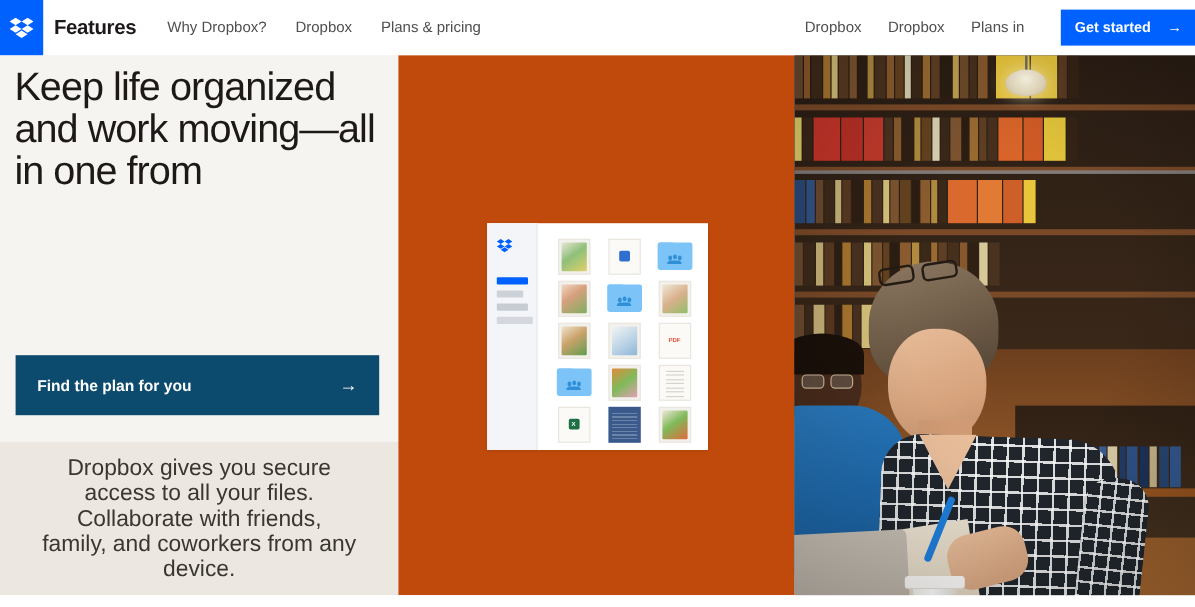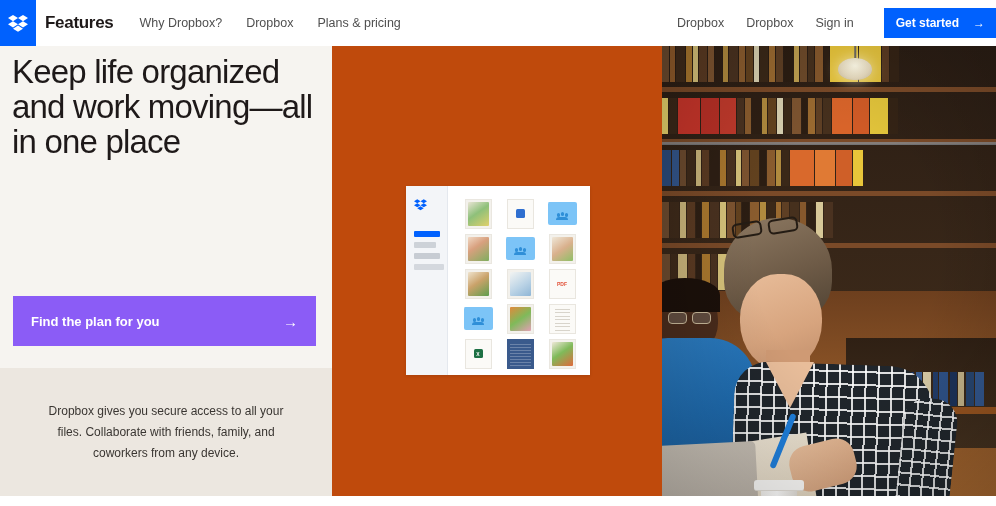--- a/index.html
+++ b/index.html
@@ -62,37 +62,37 @@
   .headline {
     position: absolute; left: 12px; top: 8px;
     width: 310px;
     font-size: 33px; line-height: 35px;
     font-weight: normal; color: #1e1919;
     letter-spacing: -0.8px;
   }
   .cta-primary {
     position: absolute; left: 13px; top: 250px;
     width: 303px; height: 50px;
-    background: #8b5cf6; color: #ffffff;
+    background: #0c4a6e; color: #ffffff;
     display: flex; align-items: center; justify-content: space-between;
     padding: 0 18px 0 18px;
     font-size: 13px; font-weight: bold;
   }
   .cta-primary .arrow { font-size: 15px; font-weight: normal; }
 
   .left-bottom {
     position: absolute; left: 0; top: 368px;
     width: 332px; height: 128px;
     background: #ece7e0;
     display: flex; align-items: center; justify-content: center;
   }
   .blurb {
     width: 262px;
     text-align: center;
-    font-size: 12px; line-height: 21px;
+    font-size: 19px; line-height: 21px;
     color: #3a3632;
   }
 
   
   .center-panel {
     position: absolute; left: 332px; top: 46px;
     width: 330px; height: 450px;
     background: #bf4a0c;
     overflow: hidden;
   }
@@ -398,30 +398,30 @@
       <a href="#">Why Dropbox?</a>
       <a href="#">Dropbox</a>
       <a href="#">Plans &amp; pricing</a>
     </div>
 
     <div class="nav-spacer"></div>
 
     <div class="nav-right">
       <a href="#">Dropbox</a>
       <a href="#">Dropbox</a>
-      <a href="#">Sign in</a>
+      <a href="#">Plans in</a>
       <div class="get-started">
         <span>Get started</span>
         <span class="arrow">→</span>
       </div>
     </div>
   </div>
 
   <div class="left-top">
-    <h1 class="headline">Keep life organized and work moving—all in one place</h1>
+    <h1 class="headline">Keep life organized and work moving—all in one from</h1>
     <div class="cta-primary">
       <span>Find the plan for you</span>
       <span class="arrow">→</span>
     </div>
   </div>
 
   <div class="left-bottom">
     <p class="blurb">Dropbox gives you secure access to all your files. Collaborate with friends, family, and coworkers from any device.</p>
   </div>
 

